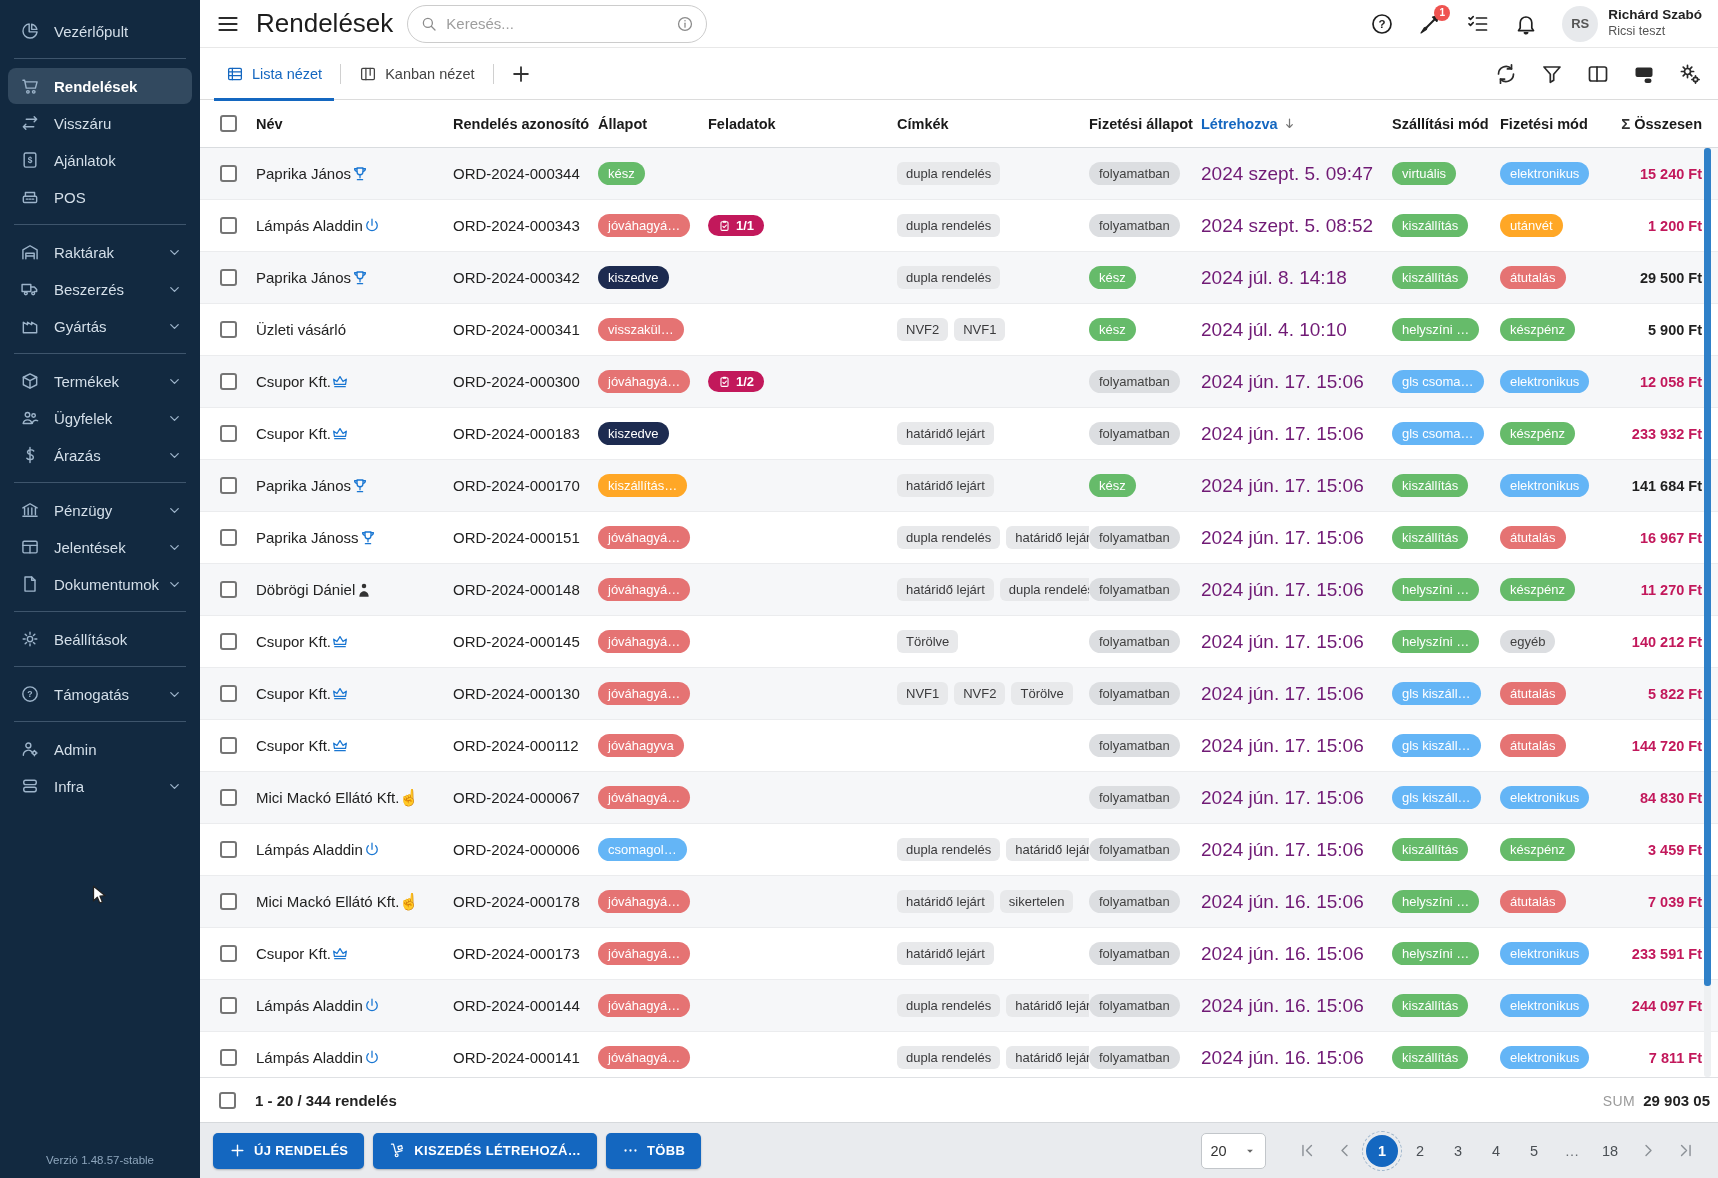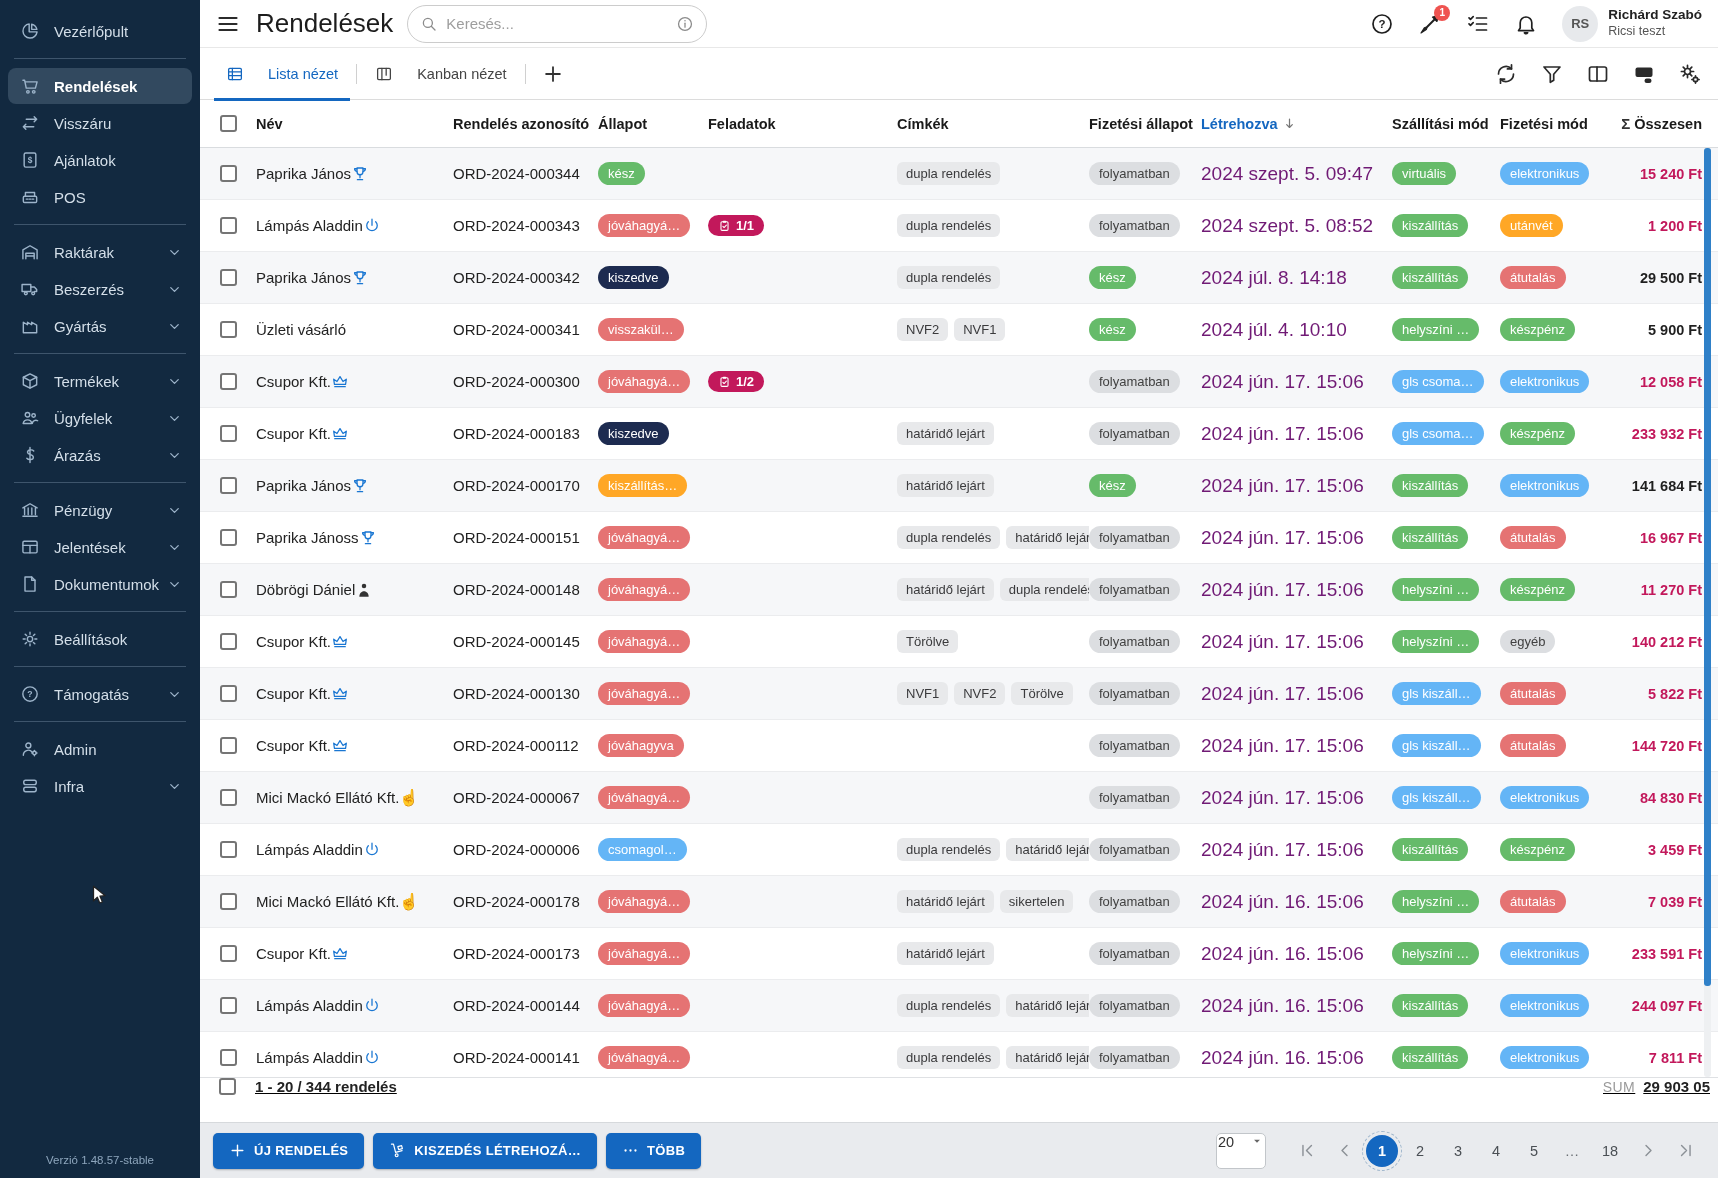--- a/index.html
+++ b/index.html
@@ -37,21 +37,21 @@
   .top-actions { margin-left:auto; display:flex; align-items:center; gap:24px; }
   .ta-icon { position:relative; width:24px; height:24px; color:#1f1f1f; cursor:pointer; }
   .ta-icon svg { width:100%; height:100%; }
   .badge { position:absolute; top:-7px; right:-8px; min-width:16px; height:16px; border-radius:8px; background:#ef5350; color:#fff; font-size:10px; font-weight:700; display:flex; align-items:center; justify-content:center; padding:0 4px; }
   .userblock { display:flex; align-items:center; gap:10px; cursor:pointer; }
   .avatar { width:36px; height:36px; border-radius:50%; background:#e7e9ec; color:#555; font-size:13px; font-weight:700; display:flex; align-items:center; justify-content:center; }
   .uname { font-size:13.5px; font-weight:700; color:#222; line-height:1.25; }
   .urole { font-size:12.5px; color:#555; line-height:1.25; }
 
   .tabbar { height:52px; border-bottom:1px solid #dcdcdc; display:flex; align-items:center; padding:0 16px 0 14px; position:relative; }
-  .tab { display:flex; align-items:center; gap:24px; height:52px; padding:0 12px; font-size:14.5px; color:#444; cursor:pointer; position:relative; white-space:nowrap; }
+  .tab { display:flex; align-items:center; gap:8px; height:52px; padding:0 12px; font-size:14.5px; color:#444; cursor:pointer; position:relative; white-space:nowrap; }
   .tab .t-icon { width:18px; height:18px; }
   .tab .t-icon svg { width:100%; height:100%; }
   .tab.active { color:#1467c0; }
   .tab.active::after { content:""; position:absolute; left:0; right:0; bottom:-1px; height:3px; background:#1467c0; }
   .tab-sep { width:1px; height:20px; background:#d0d0d0; margin:0 6px; }
   .tab-add { width:22px; height:22px; color:#333; margin-left:10px; cursor:pointer; }
   .tab-add svg { width:100%; height:100%; }
   .toolbar { margin-left:auto; display:flex; align-items:center; gap:22px; }
   .tb-icon { width:24px; height:24px; color:#2a2a2a; cursor:pointer; }
   .tb-icon svg { width:100%; height:100%; }
@@ -91,33 +91,33 @@
   .c-gray { background:#dcdee1; color:#414141; }
   .chip { display:inline-block; padding:4px 9px; border-radius:6px; background:#e8e9eb; color:#3a3a3c; font-size:13px; margin-right:6px; white-space:nowrap; }
   .task-badge { display:inline-flex; align-items:center; gap:5px; padding:3px 10px; border-radius:12px; background:#c2185b; color:#fff; font-size:13px; font-weight:700; }
   .task-badge .tb-ic { width:13px; height:13px; }
   .task-badge .tb-ic svg { width:100%; height:100%; }
 
   .vscroll { position:absolute; left:1504px; top:148px; width:7px; height:929px; background:#eef0f2; border-radius:3px; }
   .vthumb { position:absolute; left:0; top:0; width:7px; height:838px; background:#2f80c8; border-radius:3px; cursor:grab; }
 
   
-  .countbar { height:45px; border-top:1px solid #dfe1e4; background:#fff; display:flex; padding:0 8px 0 0;text-decoration:underline; }
+  .countbar { height:45px; border-top:1px solid #dfe1e4; background:#fff; display:flex; align-items:center; padding:0 8px 0 0; }
   .countbar .cb { margin:0 0 0 19px; }
   .range { font-size:15px; font-weight:700; color:#222; margin-left:19px; }
   .sumwrap { margin-left:auto; display:flex; align-items:baseline; gap:8px; overflow:hidden; }
   .sumlabel { font-size:14px; color:#9a9a9a; letter-spacing:.5px; }
   .sumvalue { font-size:15px; font-weight:700; color:#222; white-space:nowrap; }
 
   .actionbar { height:56px; background:#e9ebee; border-top:1px solid #d6d9dc; display:flex; align-items:center; padding:0 16px 0 13px; }
   .btn { display:inline-flex; align-items:center; gap:8px; height:36px; padding:0 16px; margin-right:9px; background:#1467c0; color:#fff; border:0; border-radius:5px; font-size:13px; font-weight:700; letter-spacing:.3px; font-family:inherit; cursor:pointer; box-shadow:0 1px 2px rgba(0,0,0,.25); white-space:nowrap; }
   .btn .b-icon { width:17px; height:17px; }
   .btn .b-icon svg { width:100%; height:100%; }
   .pager { margin-left:auto; display:flex; align-items:center; gap:6px; }
-  .psize { display:flex; align-items:flex-start; gap:16px; width:50px; height:36px; justify-content:center; background:#fff; border:1px solid #c2c6ca; border-radius:5px; font-size:14.5px; color:#333; cursor:pointer; margin-right:18px; }
+  .psize { display:flex; align-items:center; gap:16px; width:65px; height:36px; justify-content:center; background:#fff; border:1px solid #c2c6ca; border-radius:5px; font-size:14.5px; color:#333; cursor:pointer; margin-right:18px; }
   .psize .p-caret { width:14px; height:14px; color:#666; }
   .psize .p-caret svg { width:100%; height:100%; }
   .pag-btn { width:32px; height:32px; display:flex; align-items:center; justify-content:center; color:#8b9096; cursor:pointer; }
   .pag-btn svg { width:17px; height:17px; }
   .page-num { width:32px; height:32px; display:flex; align-items:center; justify-content:center; border-radius:50%; font-size:14.5px; color:#4a4f54; cursor:pointer; }
   .page-num.active { background:#1467c0; color:#fff; font-weight:700; outline:1px dashed #9fb6cc; outline-offset:3px; }
   .page-num.ellipsis { cursor:default; color:#6a6f74; }
 </style>
 </head>
 <body>

